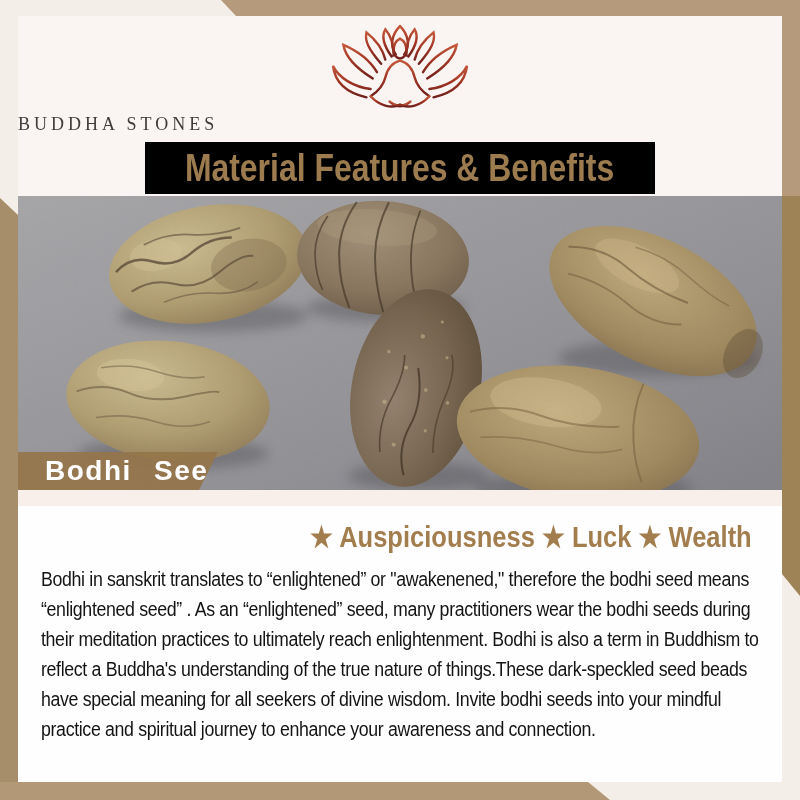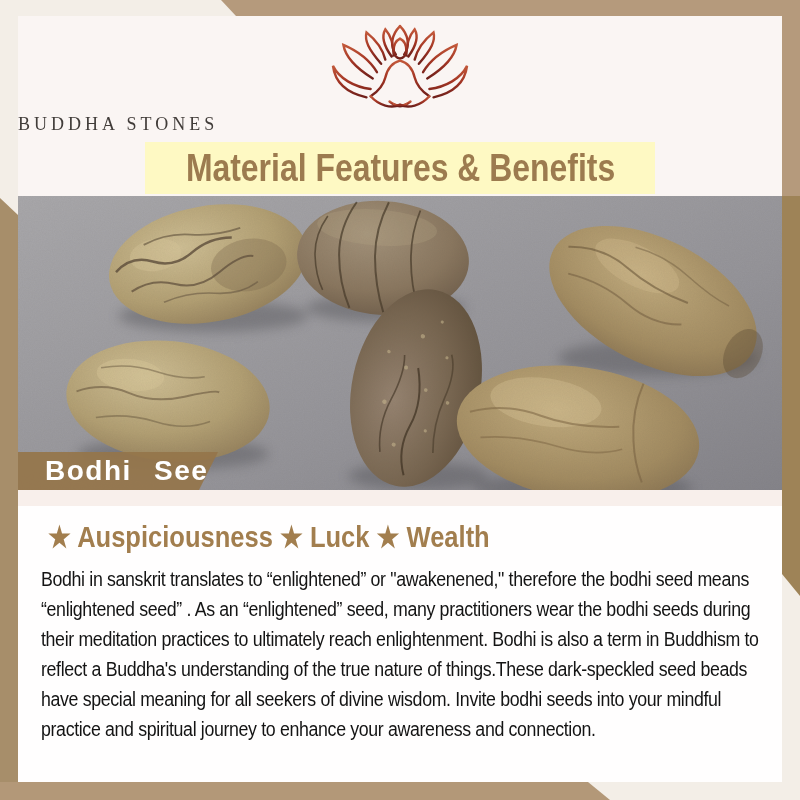--- a/index.html
+++ b/index.html
@@ -25,42 +25,42 @@
   
   .panel { position:absolute; left:18px; top:16px; width:764px; height:766px;
     background:#faf5f3; }
 
   .logo-wrap { position:absolute; top:8px; left:50%; transform:translateX(-50%); }
   .brand-name { position:absolute; top:98px; left:0; width:100%;
     font-family:"Liberation Serif", serif;
     font-size:18px; letter-spacing:4px; color:#413c39; }
 
   .title-banner { position:absolute; left:127px; top:126px; width:510px; height:52px;
-    background:#fef9c3; display:flex; align-items:center; }
+    background:#000000; display:flex; align-items:center; justify-content:center; }
   .title-banner .title-text { display:inline-block; font-size:38px; font-weight:bold;
     color:#9c7b4f; transform:scaleX(0.84); transform-origin:center;
     white-space:nowrap; letter-spacing:0; }
 
   
   .photo { position:absolute; left:0; top:180px; width:764px; height:294px; }
   .photo svg { display:block; }
   .photo-label-bar { position:absolute; left:0; bottom:0; width:200px; height:38px;
     background:rgba(148,117,74,0.93);
     clip-path:polygon(0 0, 200px 0, 181px 38px, 0 38px);
     display:flex; align-items:center; }
   .photo-label-bar .label-text { padding-left:27px; font-size:28px; font-weight:bold;
     color:#ffffff; letter-spacing:1.5px; word-spacing:13px; white-space:nowrap; }
 
   .pink-strip { position:absolute; left:0; top:474px; width:764px; height:16px;
     background:#f8efeb; }
 
   
   .text-section { position:absolute; left:0; top:490px; width:764px; height:276px;
     background:#fffefe; }
-  .benefits-heading { margin-top:14px; text-align:left; }
+  .benefits-heading { margin-top:14px; text-align:right; }
   .benefits-heading span { display:inline-block; font-size:29px; font-weight:bold;
     color:#a27e4e; transform:scaleX(0.88); transform-origin:center; white-space:nowrap; }
   .description { margin:10px 0 0 23px; width:810px; transform:scaleX(0.889);
     transform-origin:0 0; font-size:20px; line-height:30px; color:#141414;
     letter-spacing:-0.4px; }
 </style>
 </head>
 <body>
 
 <div class="accent accent-top"></div>

